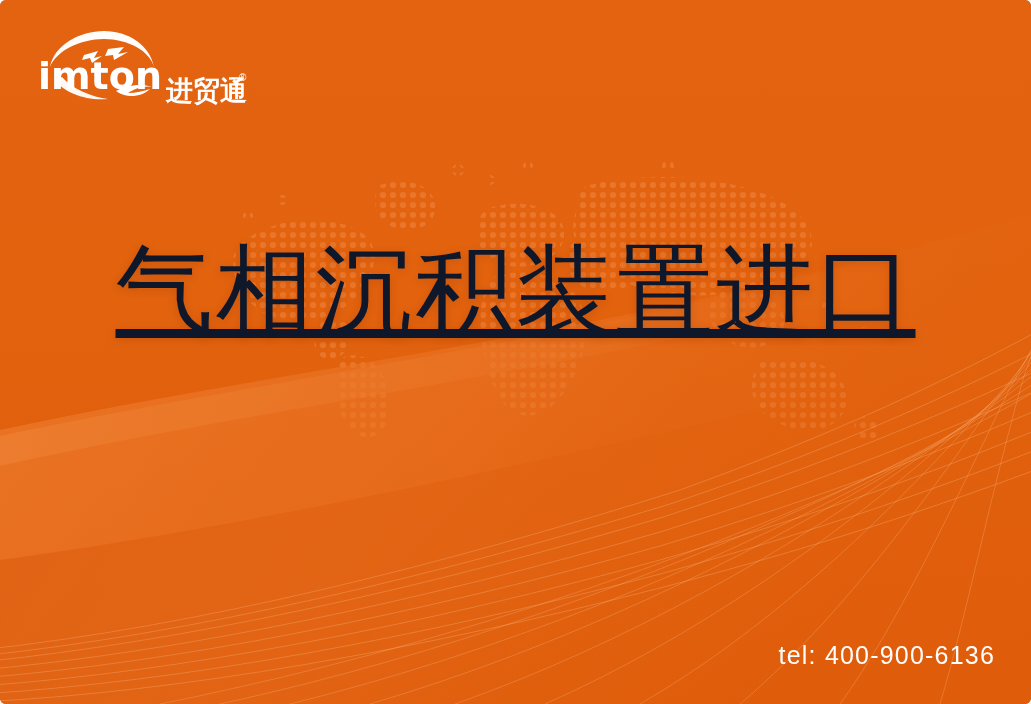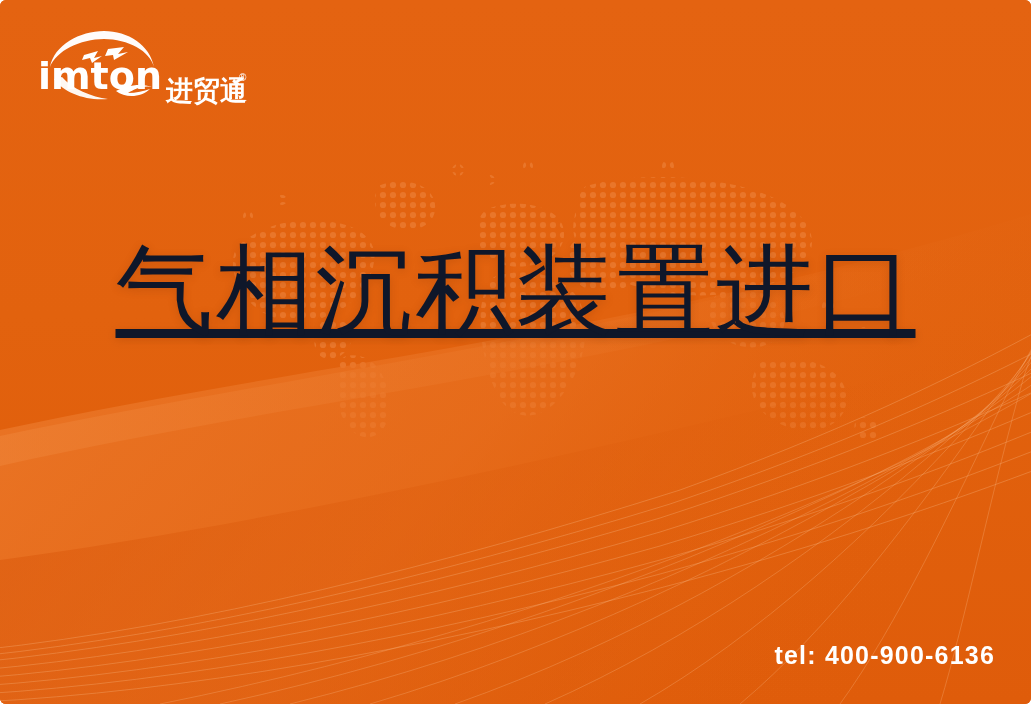--- a/index.html
+++ b/index.html
@@ -110,21 +110,20 @@
   #phone {
     position: absolute;
     right: 36px;
     bottom: 36px;
     color: #ffffff;
     font-size: 25px;
     line-height: 1;
     letter-spacing: 1.2px;
     font-family: "Liberation Sans", "DejaVu Sans", sans-serif;
     white-space: nowrap;
-    font-weight: bold;
   }
 </style>
 </head>
 <body>
 
 <div id="poster">
 
   <div class="layer bg-base"></div>
 
   <div class="layer bg-dots">

